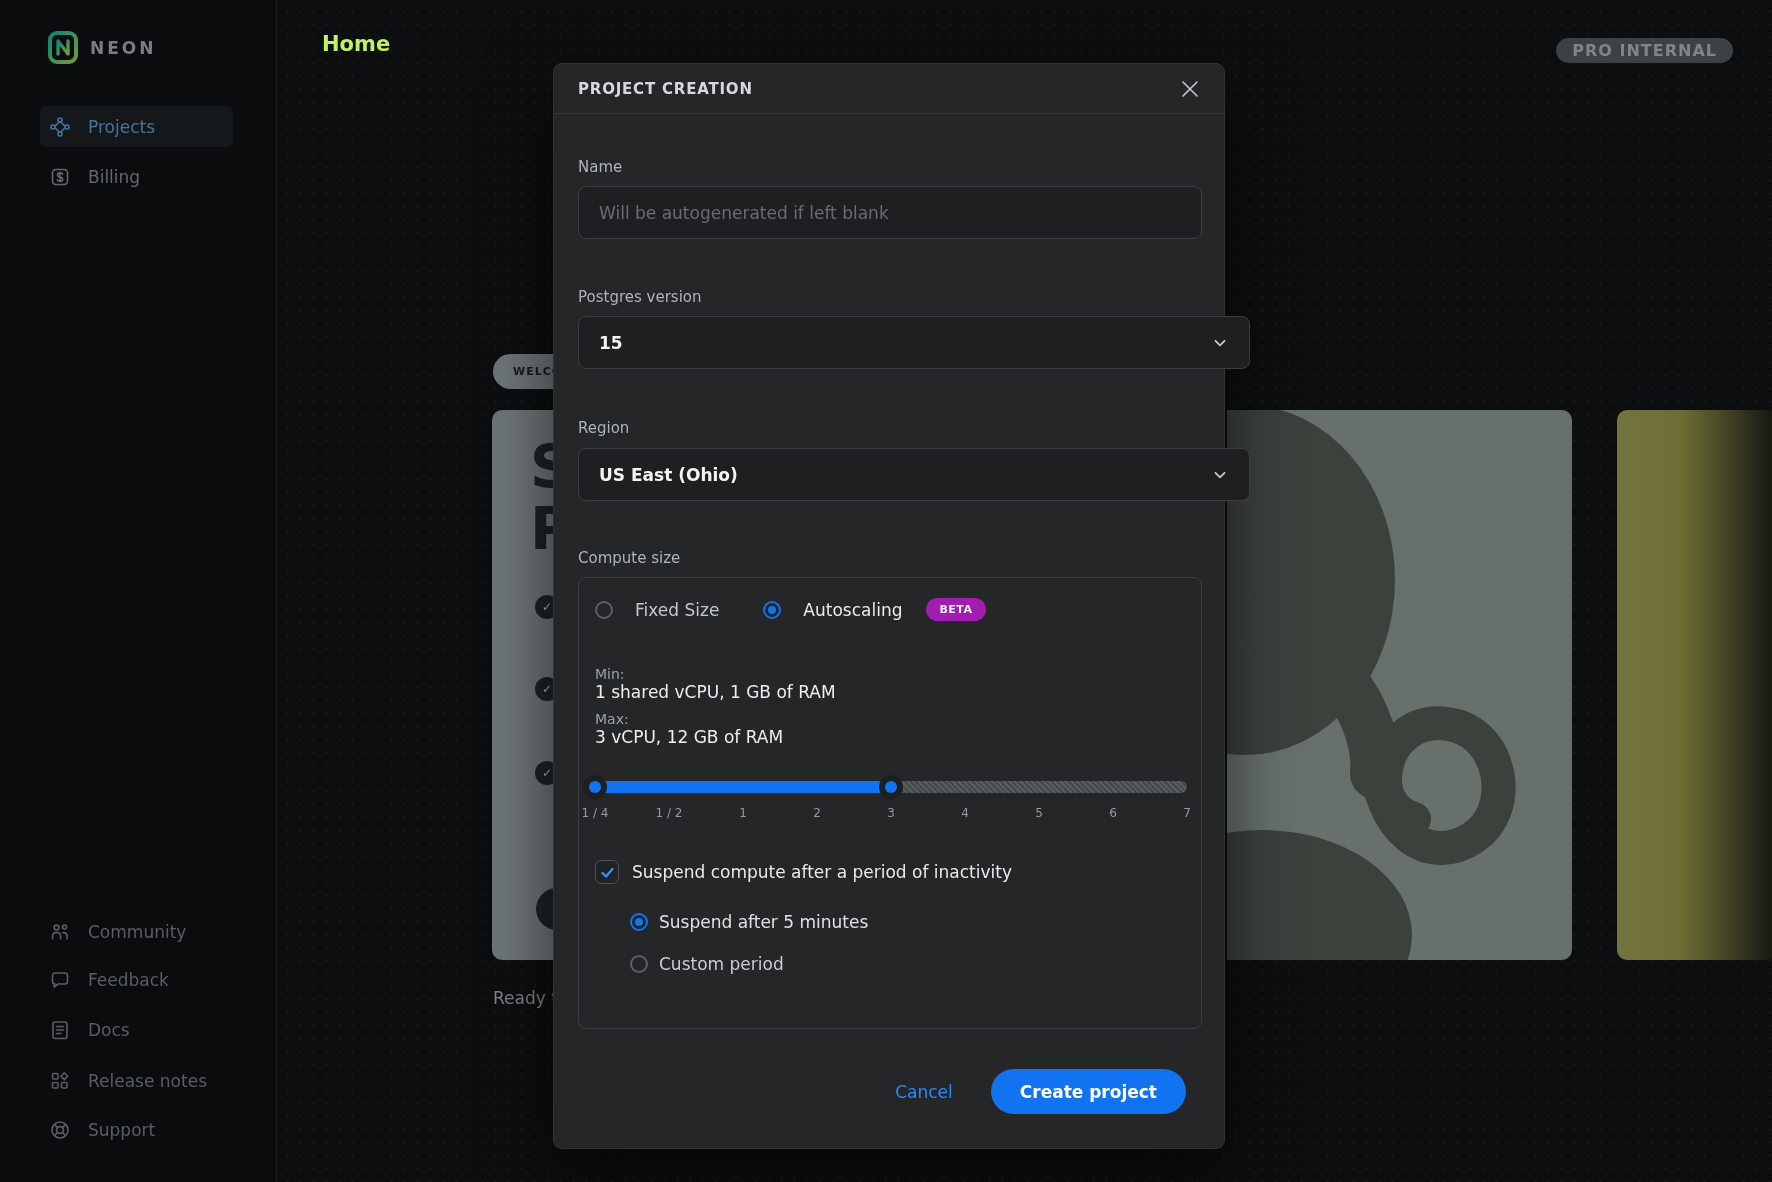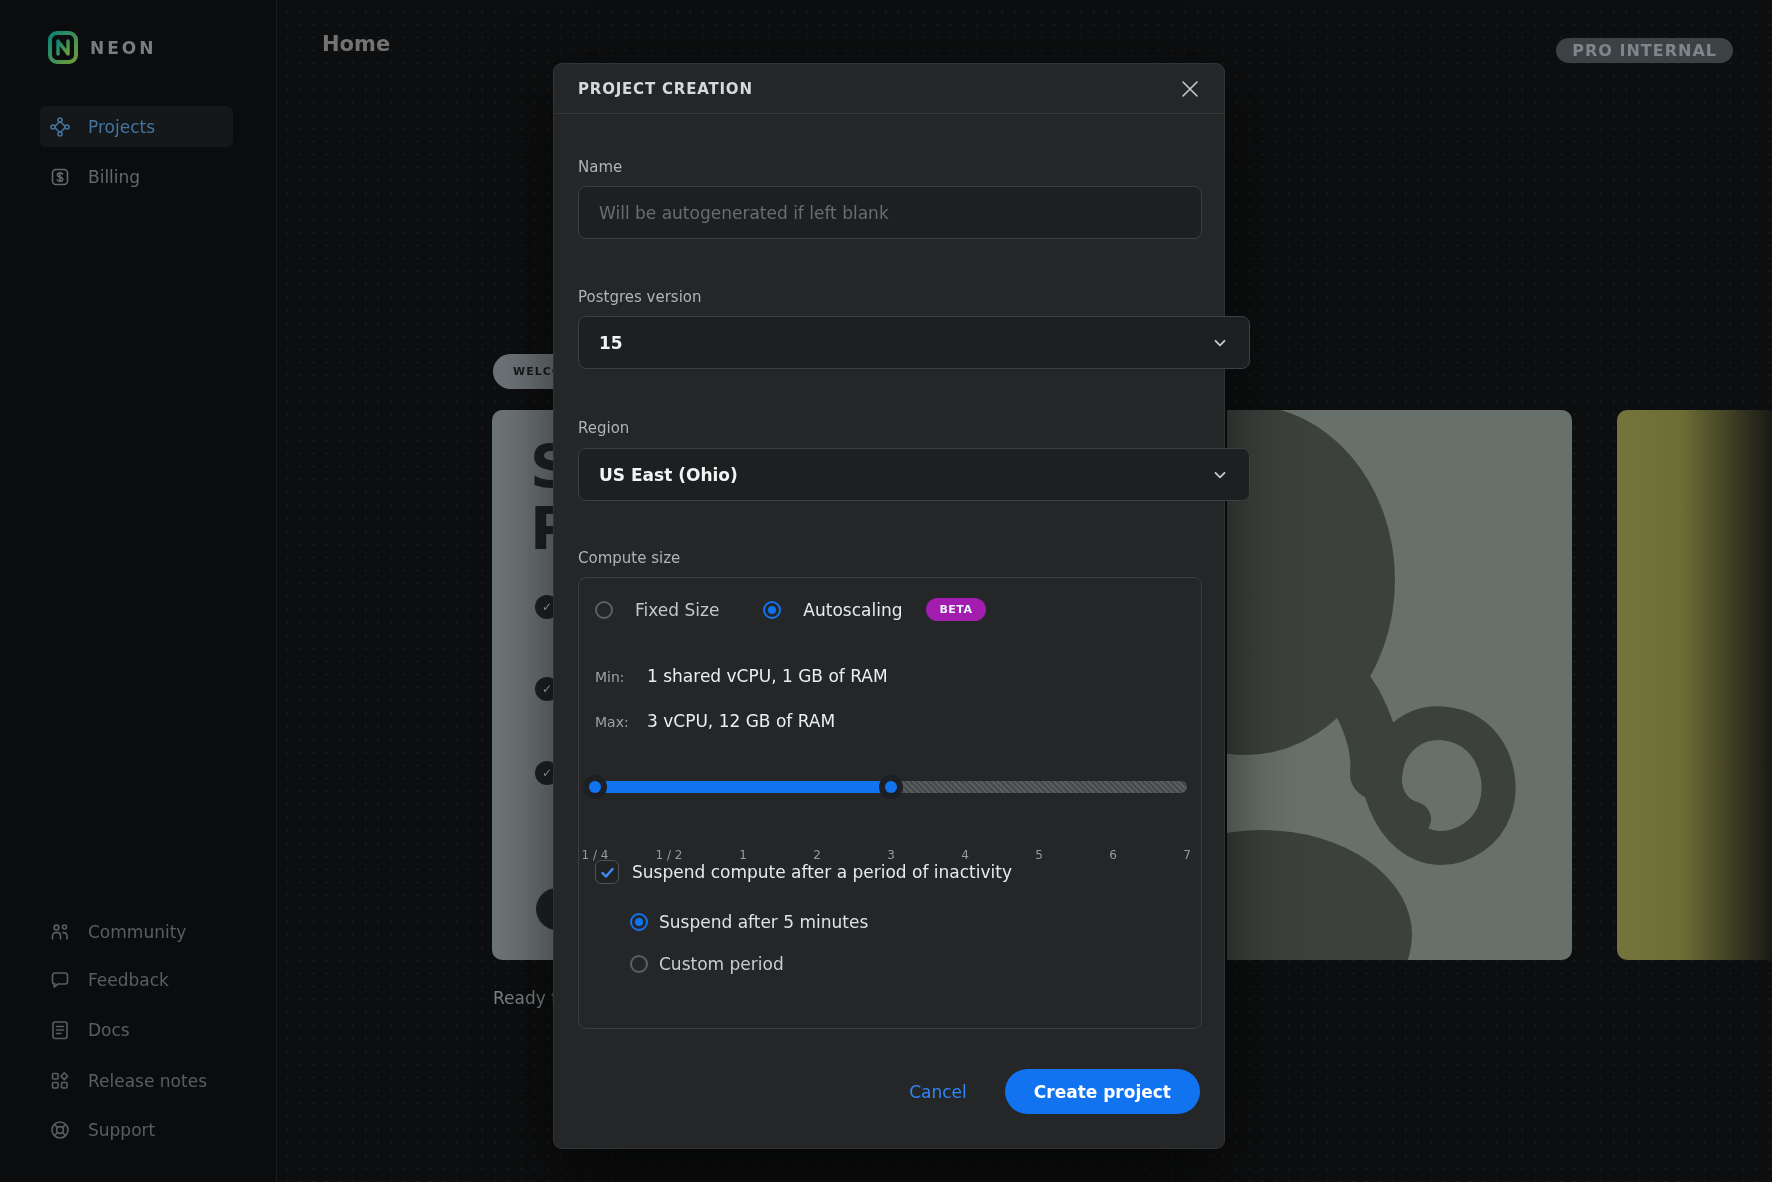--- a/index.html
+++ b/index.html
@@ -20,21 +20,21 @@
   .nav-item { position:absolute; left:40px; width:193px; height:41px; border-radius:6px;
     display:flex; align-items:center; gap:16px; padding-left:8px; color:#62686c; cursor:pointer; }
   .nav-item.active { background:#15181b; color:#44759f; }
   .nav-item .label { font-size:17px; font-weight:500; }
   .nav-item svg { flex:0 0 auto; }
   .side-footer-item { position:absolute; left:48px; height:40px; display:flex; align-items:center;
     gap:16px; color:#585e62; cursor:pointer; }
   .side-footer-item .label { font-size:17px; font-weight:500; }
 
   
-  .page-title { position:absolute; left:322px; top:32px; font-size:21px; font-weight:bold; color:#737373; z-index:1;}
+  .page-title { position:absolute; left:322px; top:32px; font-size:21px; font-weight:bold; color:#bef264; z-index:1;}
   .plan-badge { position:absolute; right:39px; top:38px; height:25px; padding:0 16px; border-radius:13px;
     background:#3c4144; color:#7e868c; font-size:16px; font-weight:bold; letter-spacing:1px;
     display:flex; align-items:center; z-index:1; }
 
   
   .welcome-badge { position:absolute; left:493px; top:354px; height:35px; padding:0 20px; border-radius:18px;
     background:#6e7578; color:#171b1d; font-size:11px; font-weight:bold; letter-spacing:1px;
     display:flex; align-items:center; z-index:1; }
   .hero-card { position:absolute; left:492px; top:410px; width:560px; height:550px; border-radius:10px;
     background:#6f7678; z-index:1; overflow:hidden; }
@@ -78,46 +78,46 @@
   .radio.checked { border-color:var(--accent); }
   .radio.checked::after { content:""; position:absolute; left:3px; top:3px; width:8px; height:8px;
     border-radius:50%; background:var(--accent); }
 
   .size-mode-row { position:absolute; left:16px; top:20px; display:flex; align-items:center; }
   .size-mode-row .opt { display:flex; align-items:center; gap:22px; }
   .size-mode-row .opt-label { font-size:17px; font-weight:500; color:#c3c8cc; }
   .beta-badge { margin-left:13px; padding:5px 13px; border-radius:13px; background:#a21caf;
     color:#e9f3f9; font-size:11px; font-weight:bold; letter-spacing:.5px; }
 
-  .mm-row { position:absolute; left:16px; display:flex; align-items:baseline; }
+  .mm-row { position:absolute; left:16px; display:flex; align-items:baseline;flex-direction:column; }
   .mm-key { width:52px; font-size:14px; color:#9aa1a7; }
   .mm-val { font-size:17px; font-weight:500; color:#eceef0; }
 
   .slider { position:absolute; left:16px; top:197px; width:592px; height:24px; }
   .slider .track { position:absolute; left:0; top:6px; width:100%; height:12px; border-radius:6px;
     background:repeating-linear-gradient(45deg,#585d60 0 2px,#45494c 2px 4px); }
   .slider .fill { position:absolute; top:6px; height:12px; background:var(--accent); border-radius:6px; }
   .slider .handle { position:absolute; top:0; width:24px; height:24px; border-radius:50%;
     background:#1d2023; margin-left:-12px; cursor:pointer; }
   .slider .handle::after { content:""; position:absolute; left:6px; top:6px; width:12px; height:12px;
     border-radius:50%; background:var(--accent); }
   .ticks { position:absolute; left:16px; top:228px; width:592px; height:16px; }
   .tick { position:absolute; transform:translateX(-50%); font-size:12px; font-weight:500;
-    color:#959ba0; white-space:nowrap;margin-top:42px; }
+    color:#959ba0; white-space:nowrap; }
 
   .checkbox-row { position:absolute; left:16px; top:282px; display:flex; align-items:center; gap:13px; }
   .checkbox { width:24px; height:24px; border-radius:6px; background:#202324; border:1.5px solid #4d5257;
     display:flex; align-items:center; justify-content:center; cursor:pointer; }
   .checkbox svg { display:block; }
   .checkbox-row .cb-label { font-size:17px; color:#e7e9eb; }
 
   .sub-radio-row { position:absolute; left:51px; display:flex; align-items:center; gap:11px; }
   .sub-radio-row .r-label { font-size:17px; color:#dfe2e4; }
 
-  .modal-footer { position:absolute; right:24px; top:1005px; height:45px;
+  .modal-footer { position:absolute; right:38px; top:1005px; height:45px;
     display:flex; align-items:center; gap:38px; }
   .cancel-link { font-size:17px; font-weight:500; color:#3186f7; cursor:pointer; }
   .create-btn { height:45px; padding:0 29px; border-radius:23px; border:none; background:var(--accent);
     color:#ffffff; font-size:17px; font-weight:bold; cursor:pointer;
     font-family:"DejaVu Sans","Liberation Sans",sans-serif; }
 
   .icon { stroke:currentColor; fill:none; stroke-width:1.6; stroke-linecap:round; stroke-linejoin:round; }
 </style>
 </head>
 <body>

